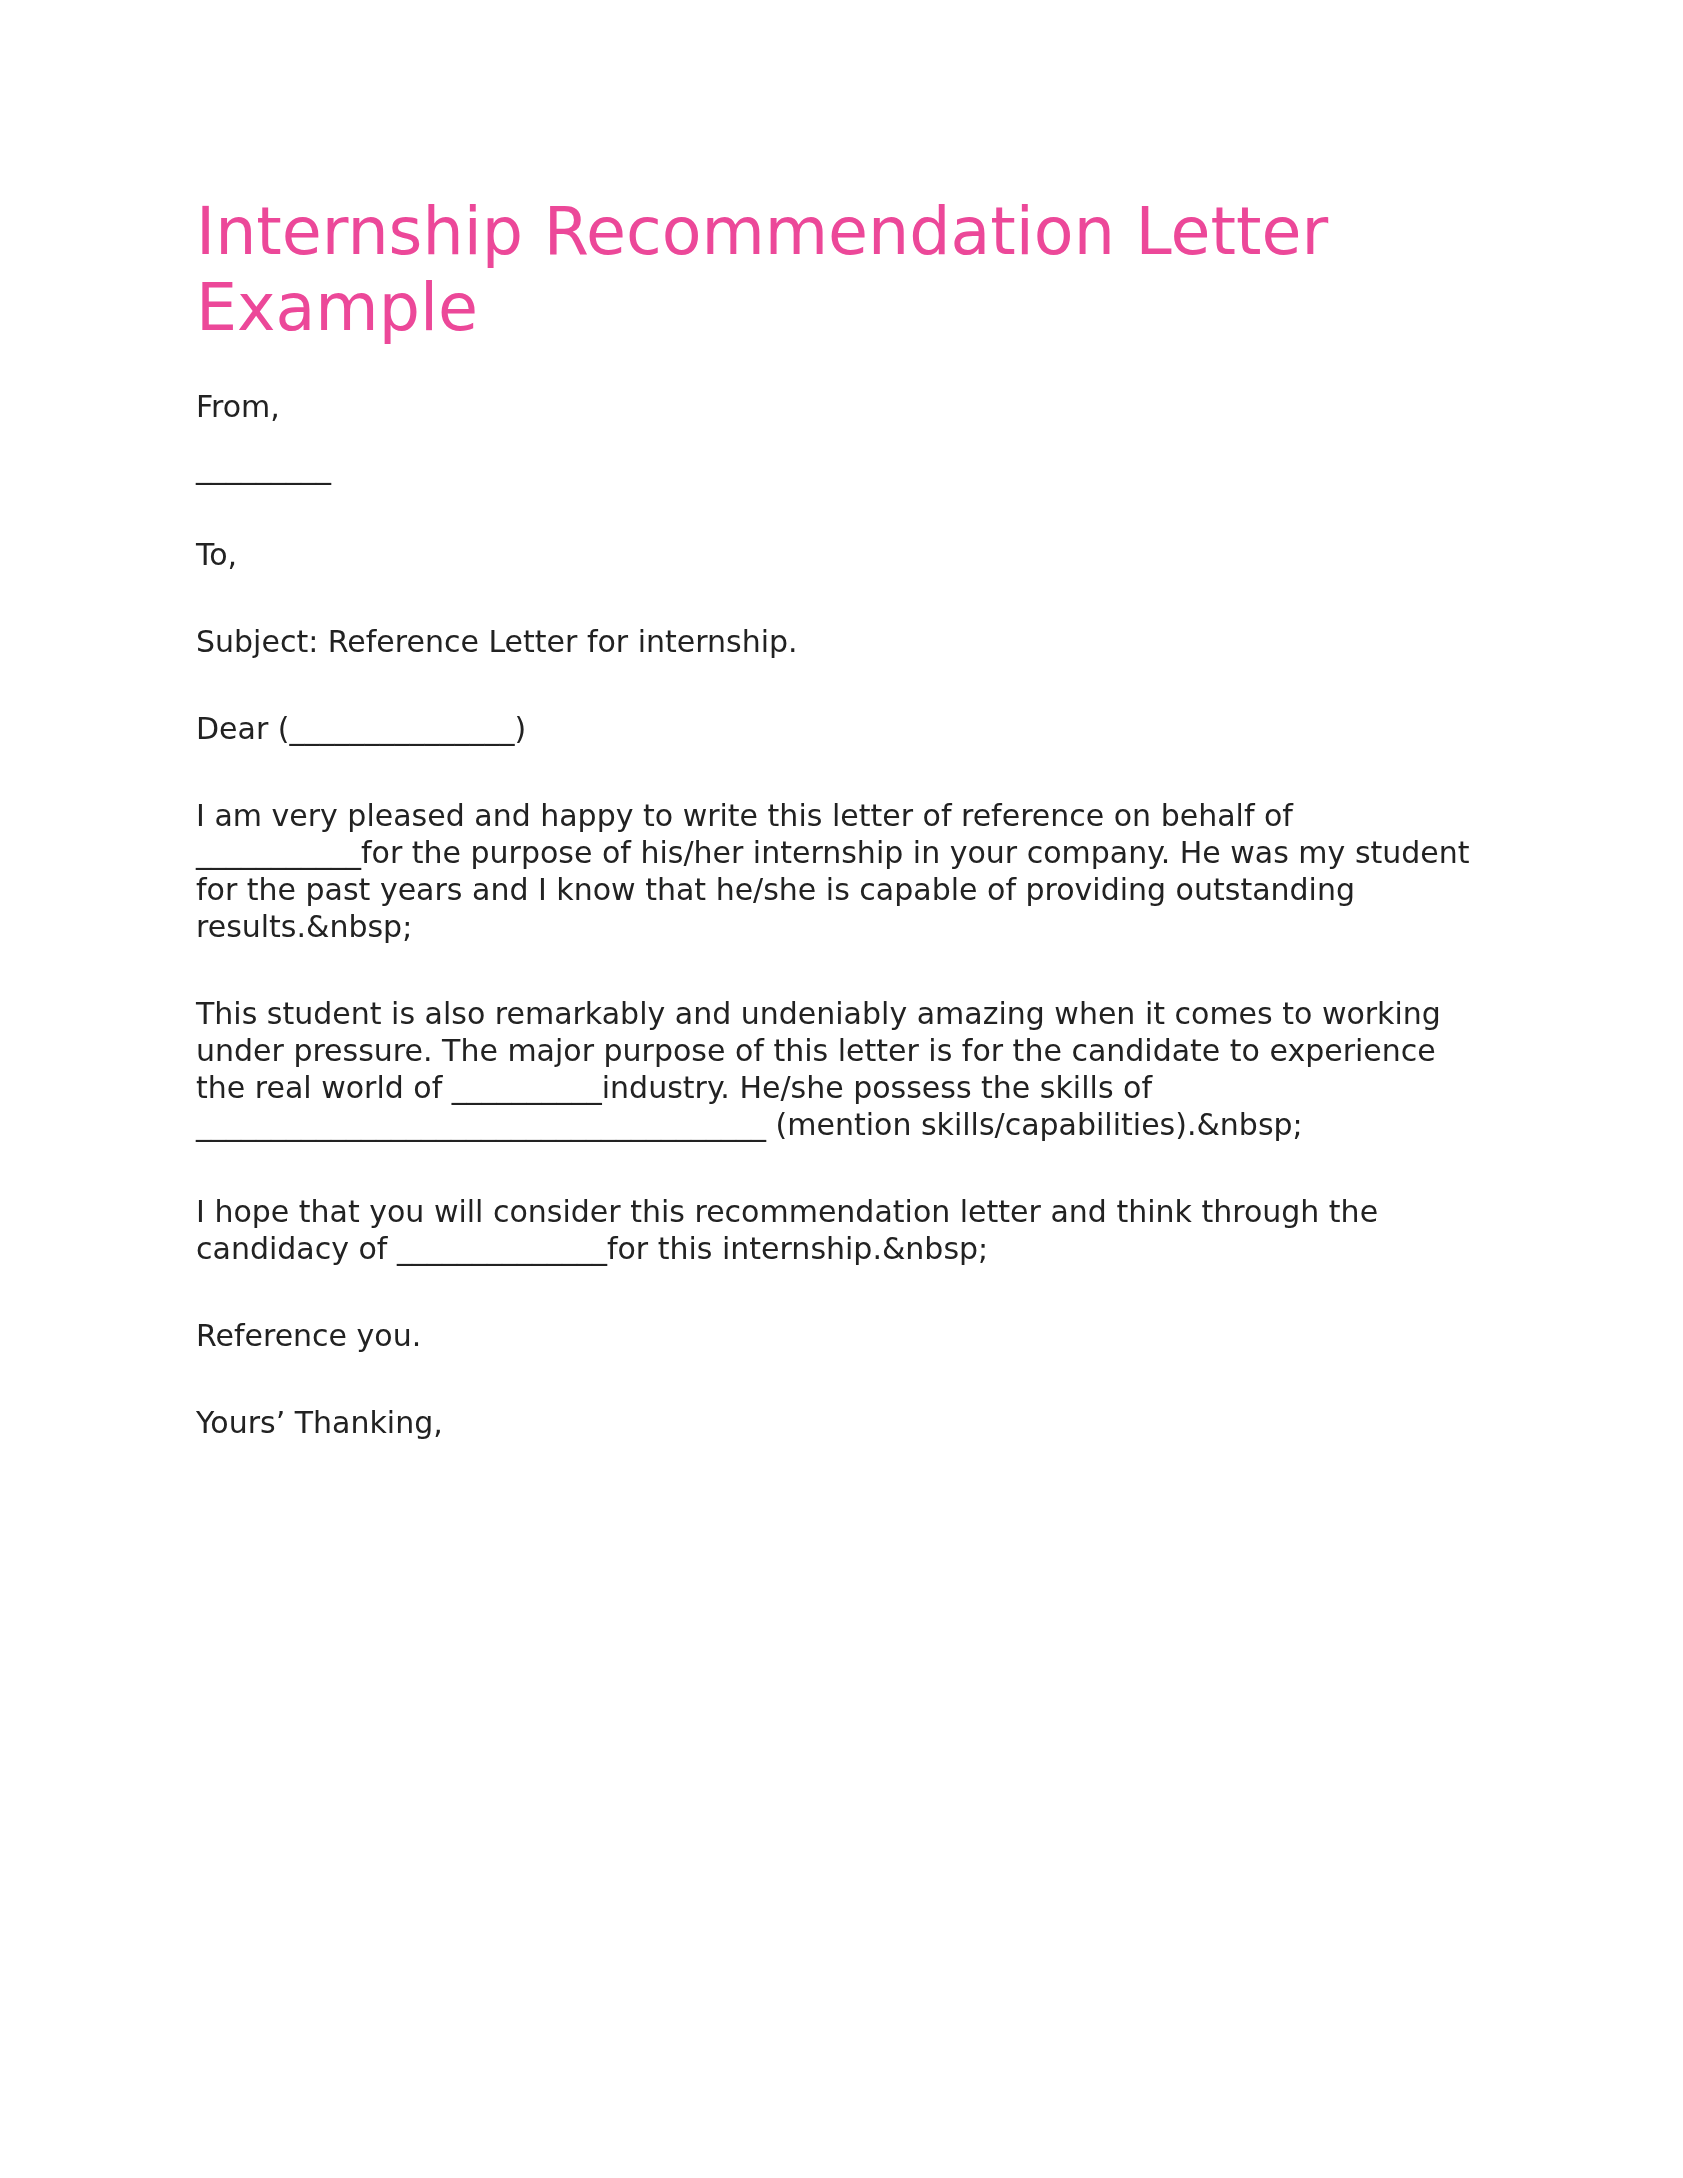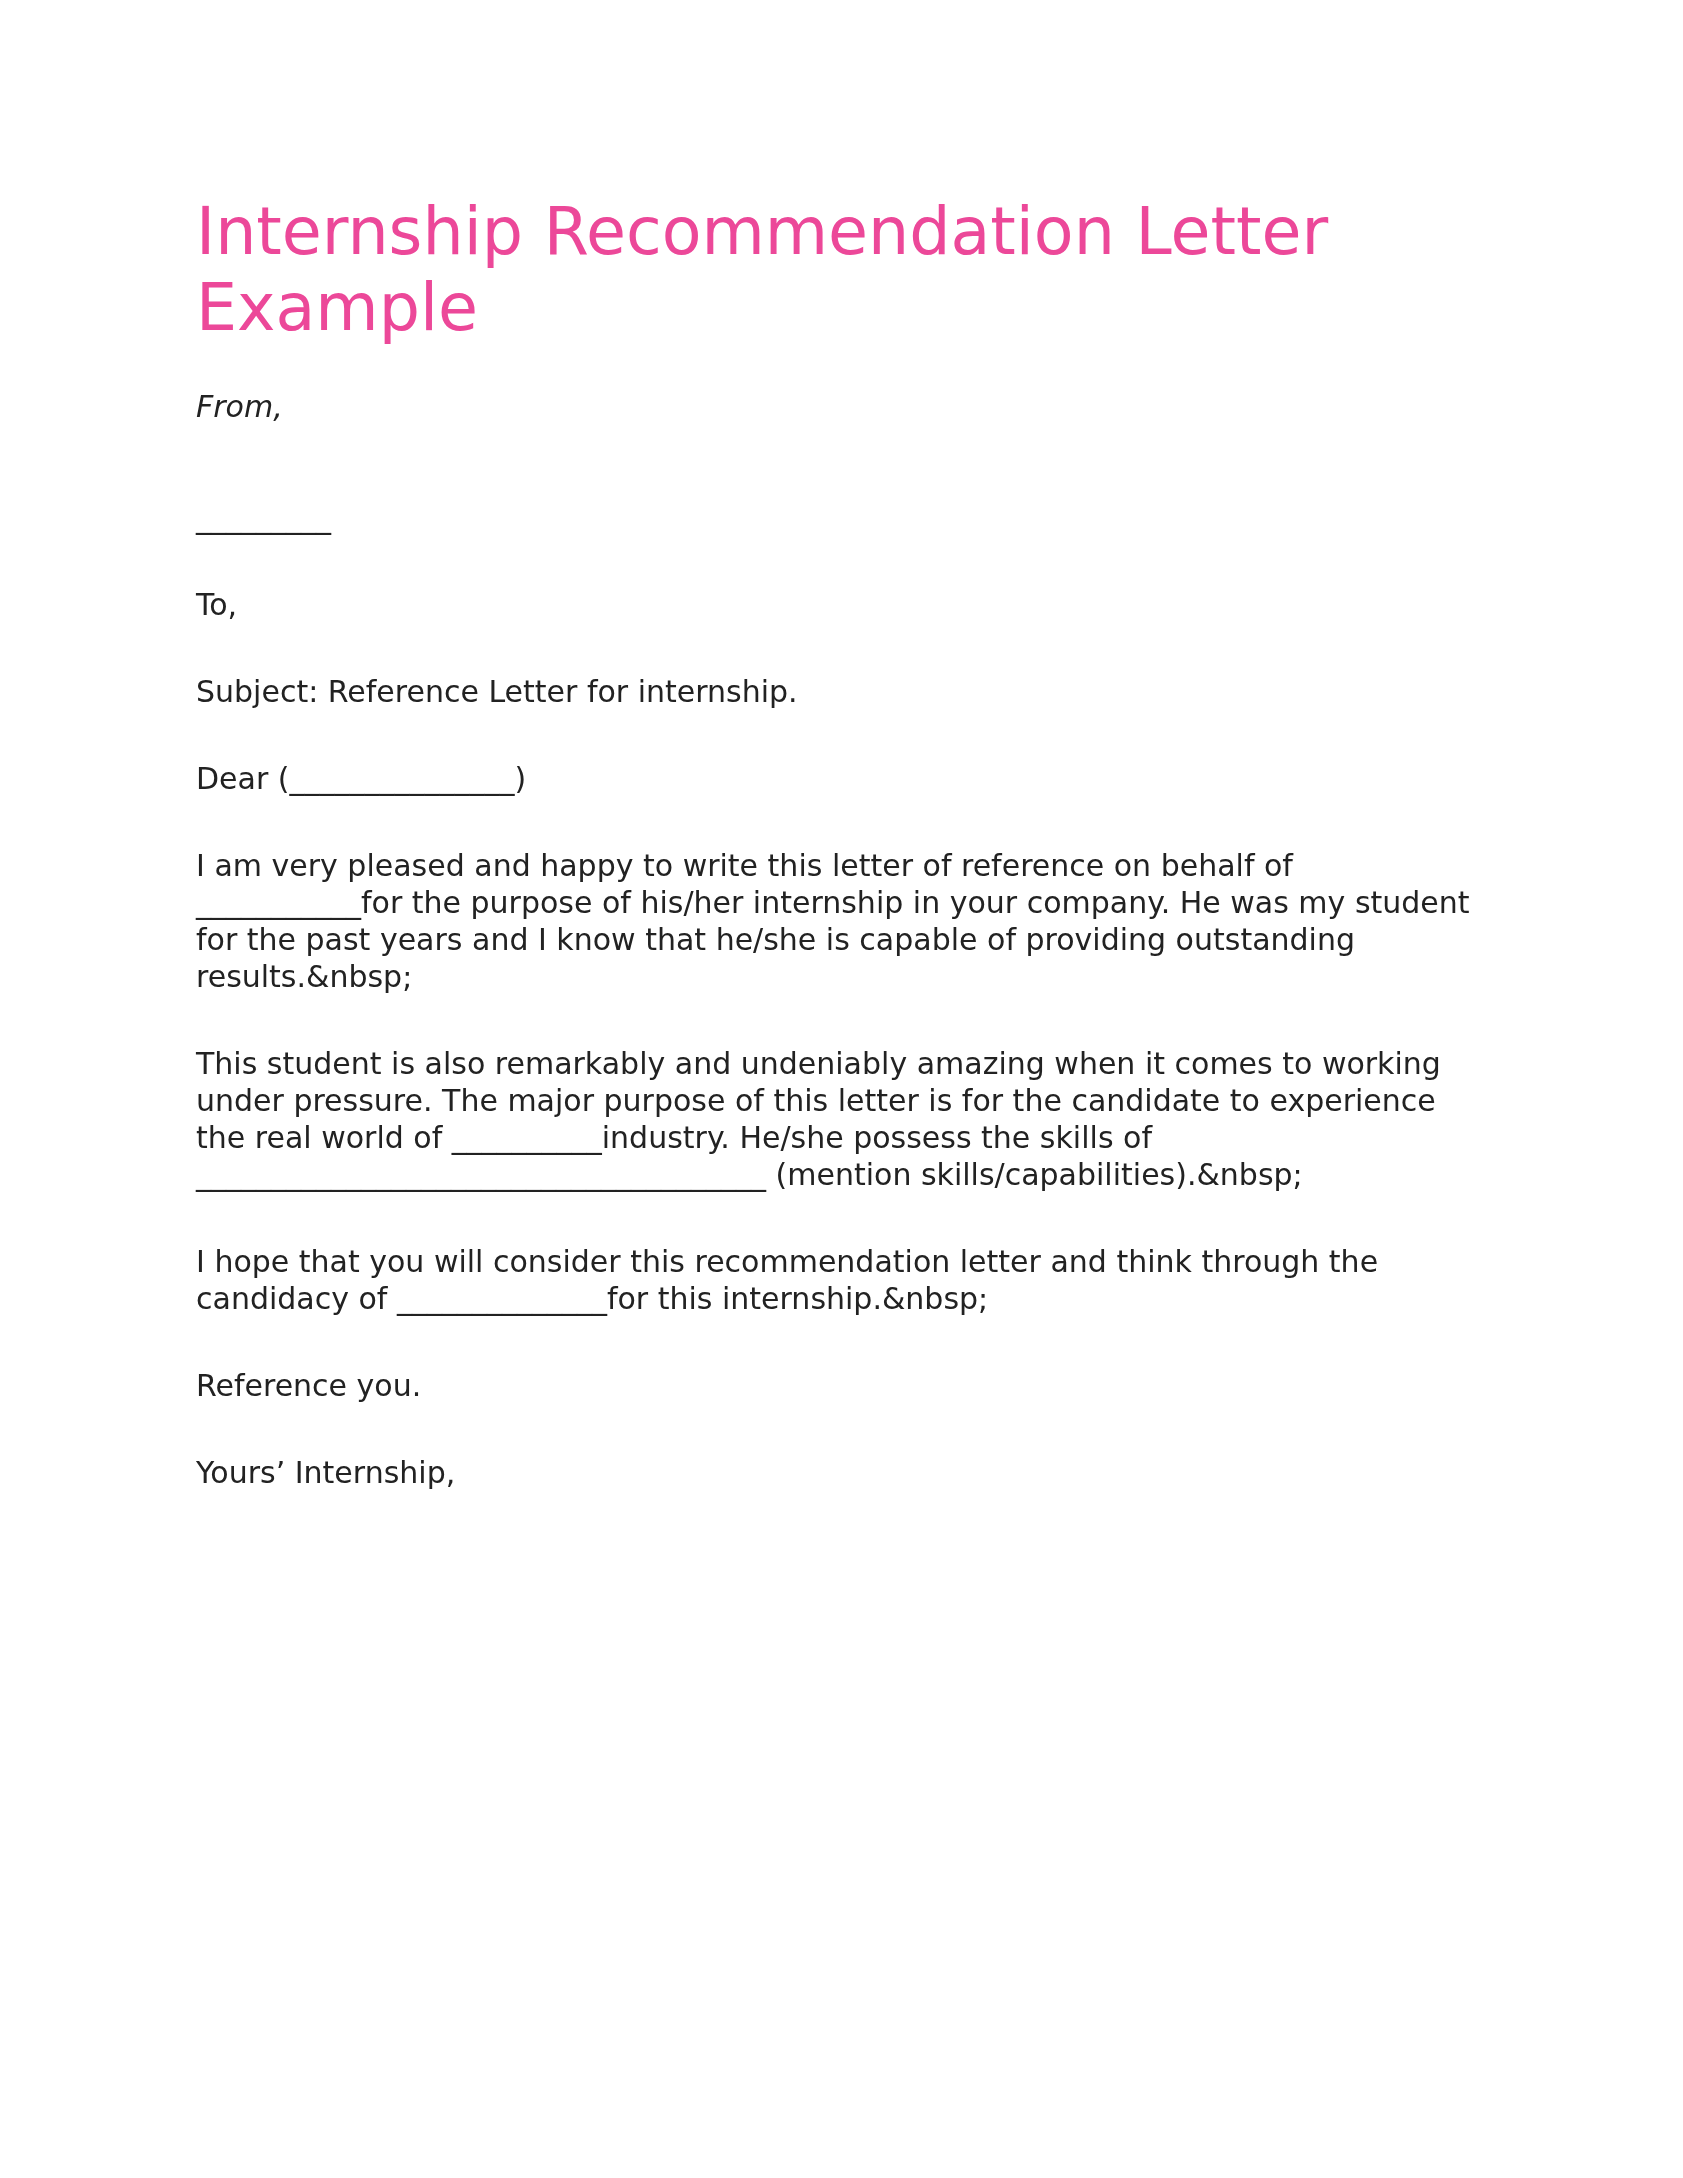--- a/index.html
+++ b/index.html
@@ -2,31 +2,31 @@
 <html><head>
 <meta charset="utf-8">
 <style>
   html, body { margin: 0; padding: 0; background: #ffffff; }
   body { width: 1683px; height: 2178px; position: relative; overflow: hidden;
          font-family: "DejaVu Sans", sans-serif; color: #222222; }
   .page { position: absolute; left: 196px; top: 194px; width: 1287px; }
   h1 { font-family: "DejaVu Sans", sans-serif; font-weight: normal; font-size: 65px;
        line-height: 76px; margin: 0 0 42px 0; color: #ec4899; }
   p { margin: 0 0 50px 0; font-size: 30px; line-height: 37px; white-space: pre-wrap; }
-  .gap-from { margin-bottom: 74px; font-style: italic; }
+  .gap-from { margin-bottom: 24px; }
 </style>
 </head>
 <body>
 
 <div class="page">
   <h1>Internship Recommendation Letter Example</h1>
   <p class="gap-from">From,</p>
   <p>_________</p>
   <p>To,</p>
   <p>Subject: Reference Letter for internship.</p>
   <p>Dear (_______________)</p>
   <p>I am very pleased and happy to write this letter of reference on behalf of ___________for the purpose of his/her internship in your company. He was my student for the past years and I know that he/she is capable of providing outstanding results.&amp;nbsp;</p>
   <p>This student is also remarkably and undeniably amazing when it comes to working under pressure. The major purpose of this letter is for the candidate to experience the real world of __________industry. He/she possess the skills of ______________________________________ (mention skills/capabilities).&amp;nbsp;</p>
   <p>I hope that you will consider this recommendation letter and think through the candidacy of ______________for this internship.&amp;nbsp;</p>
   <p>Reference you.</p>
-  <p>Yours’ Internship,</p>
+  <p>Yours’ Thanking,</p>
 </div>
 
 
 </body></html>

